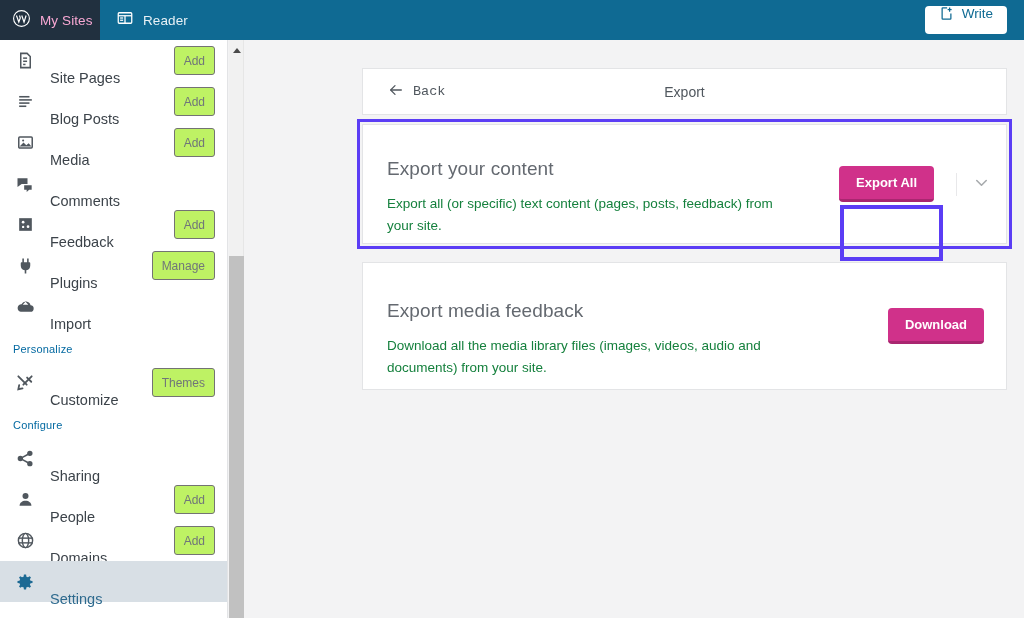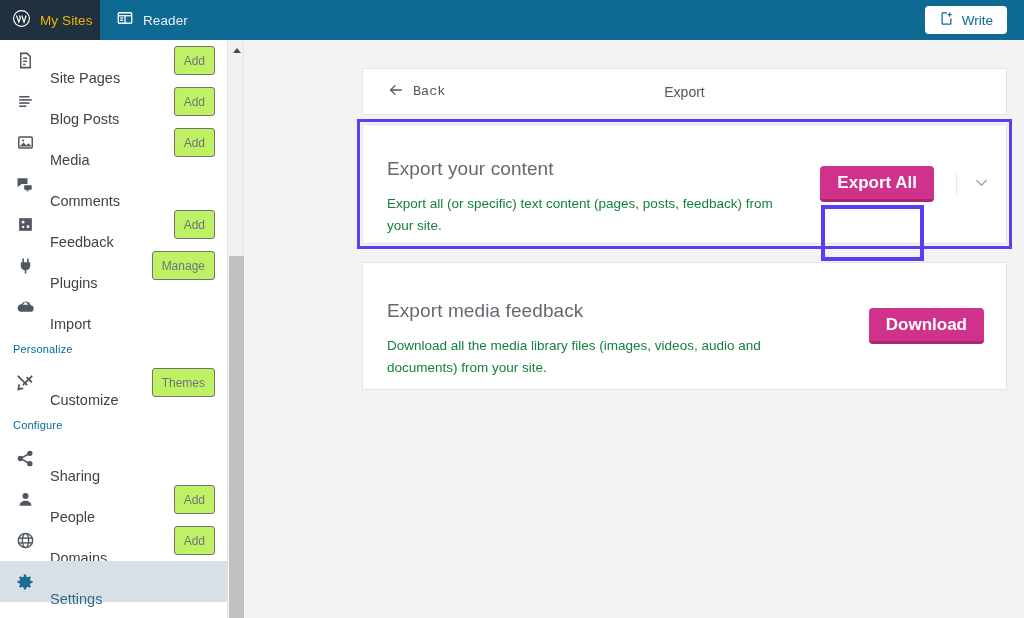--- a/index.html
+++ b/index.html
@@ -17,33 +17,33 @@
     background: #0f6a93;
     display: flex; align-items: center;
   }
   .mast-mysites {
     width: 100px; height: 40px;
     background: #21303f;
     display: flex; align-items: center; gap: 9px;
     padding-left: 12px;
     cursor: pointer;
   }
-  .mast-mysites .lbl { color: #eab308; font-size: 13.5px; letter-spacing: .1px; }
+  .mast-mysites .lbl { color: #f9a8d4; font-size: 13.5px; letter-spacing: .1px; }
   .mast-reader {
     height: 40px; display: flex; align-items: center; gap: 9px;
     padding: 0 16px; cursor: pointer;
   }
   .mast-reader .lbl { color: #e8f1f6; font-size: 13.5px; letter-spacing: .1px; }
   .mast-spacer { flex: 1; }
   .write-btn {
     margin-right: 17px;
     background: #fff; color: #0f6a93;
     border: none; border-radius: 4px;
     height: 28px; padding: 0 14px;
-    display: flex; align-items: center; gap: 8px;
+    display: flex; align-items: flex-start; gap: 8px;
     font-size: 13.5px; font-family: inherit; cursor: pointer;
   }
 
   
   .sidebar {
     position: absolute; top: 40px; left: 0;
     width: 228px; height: 578px;
     background: #ffffff;
     border-right: 1px solid #e3e4e6;
     overflow: hidden;
@@ -143,21 +143,21 @@
     font-size: 13.5px; color: #15803d; line-height: 1.62;
     max-width: 395px;
   }
   .card-action {
     display: flex; align-items: center; justify-content: center;
     padding: 0 22px;
   }
   .pink-btn {
     background: #d0318a; border: none; border-bottom: 3px solid #a92670;
     border-radius: 4px; color: #fff;
-    font-size: 17px; font-family: inherit; font-weight: 600;
+    font-size: 13px; font-family: inherit; font-weight: 600;
     height: 36px; padding: 0 17px; cursor: pointer;
     white-space: nowrap;
   }
   .chev-cell {
     width: 50px; border-left: 1px solid #e8e8ea;
     display: flex; align-items: center; justify-content: center;
     cursor: pointer; color: #a7aaad;
   }
 
   

